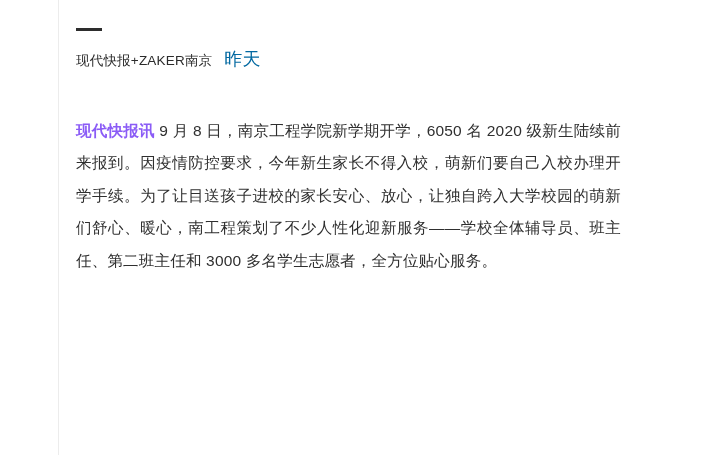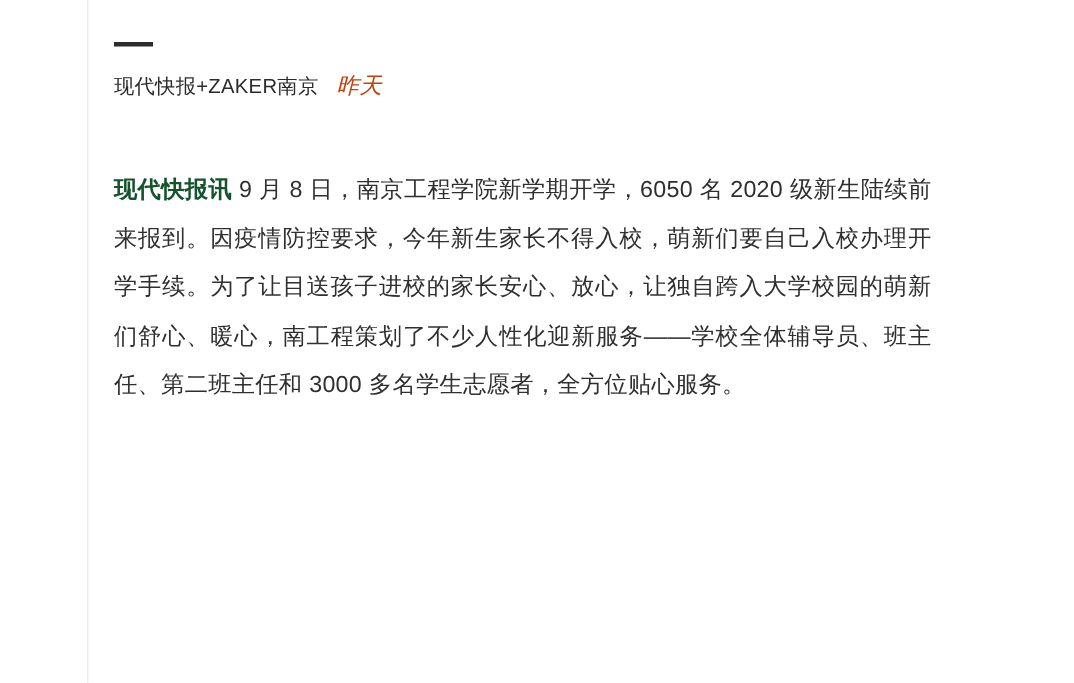--- a/index.html
+++ b/index.html
@@ -48,24 +48,23 @@
     color: #3a3a3a;
     letter-spacing: 0.2px;
     white-space: nowrap;
   }
   .byline .source {
     font-weight: 400;
     color: #2b2b2b;
   }
   .byline .time {
     font-weight: 400;
-    color: #c2410c;
+    color: #0369a1;
     margin-left: 12px;
-    font-size: 15px;
-    font-style: italic;
+    font-size: 18px;
   }
   .headline {
     margin-top: 42px;
     font-size: 29px;
     font-weight: 700;
     line-height: 1.55;
     color: #1c1c1c;
     letter-spacing: 0.3px;
     max-width: 545px;
     font-family: "Liberation Serif", "DejaVu Serif", serif;
@@ -74,21 +73,21 @@
     margin-top: 44px;
     font-size: 15.5px;
     line-height: 2.1;
     color: #2f2f2f;
     max-width: 545px;
     letter-spacing: 0.2px;
     text-align: justify;
   }
   .body-text .lead {
     font-weight: 700;
-    color: #14532d;
+    color: #8b5cf6;
   }
 </style>
 </head>
 <body>
 
 <div class="page">
 
   <div class="left-rule"></div>
 
   <div class="content">

